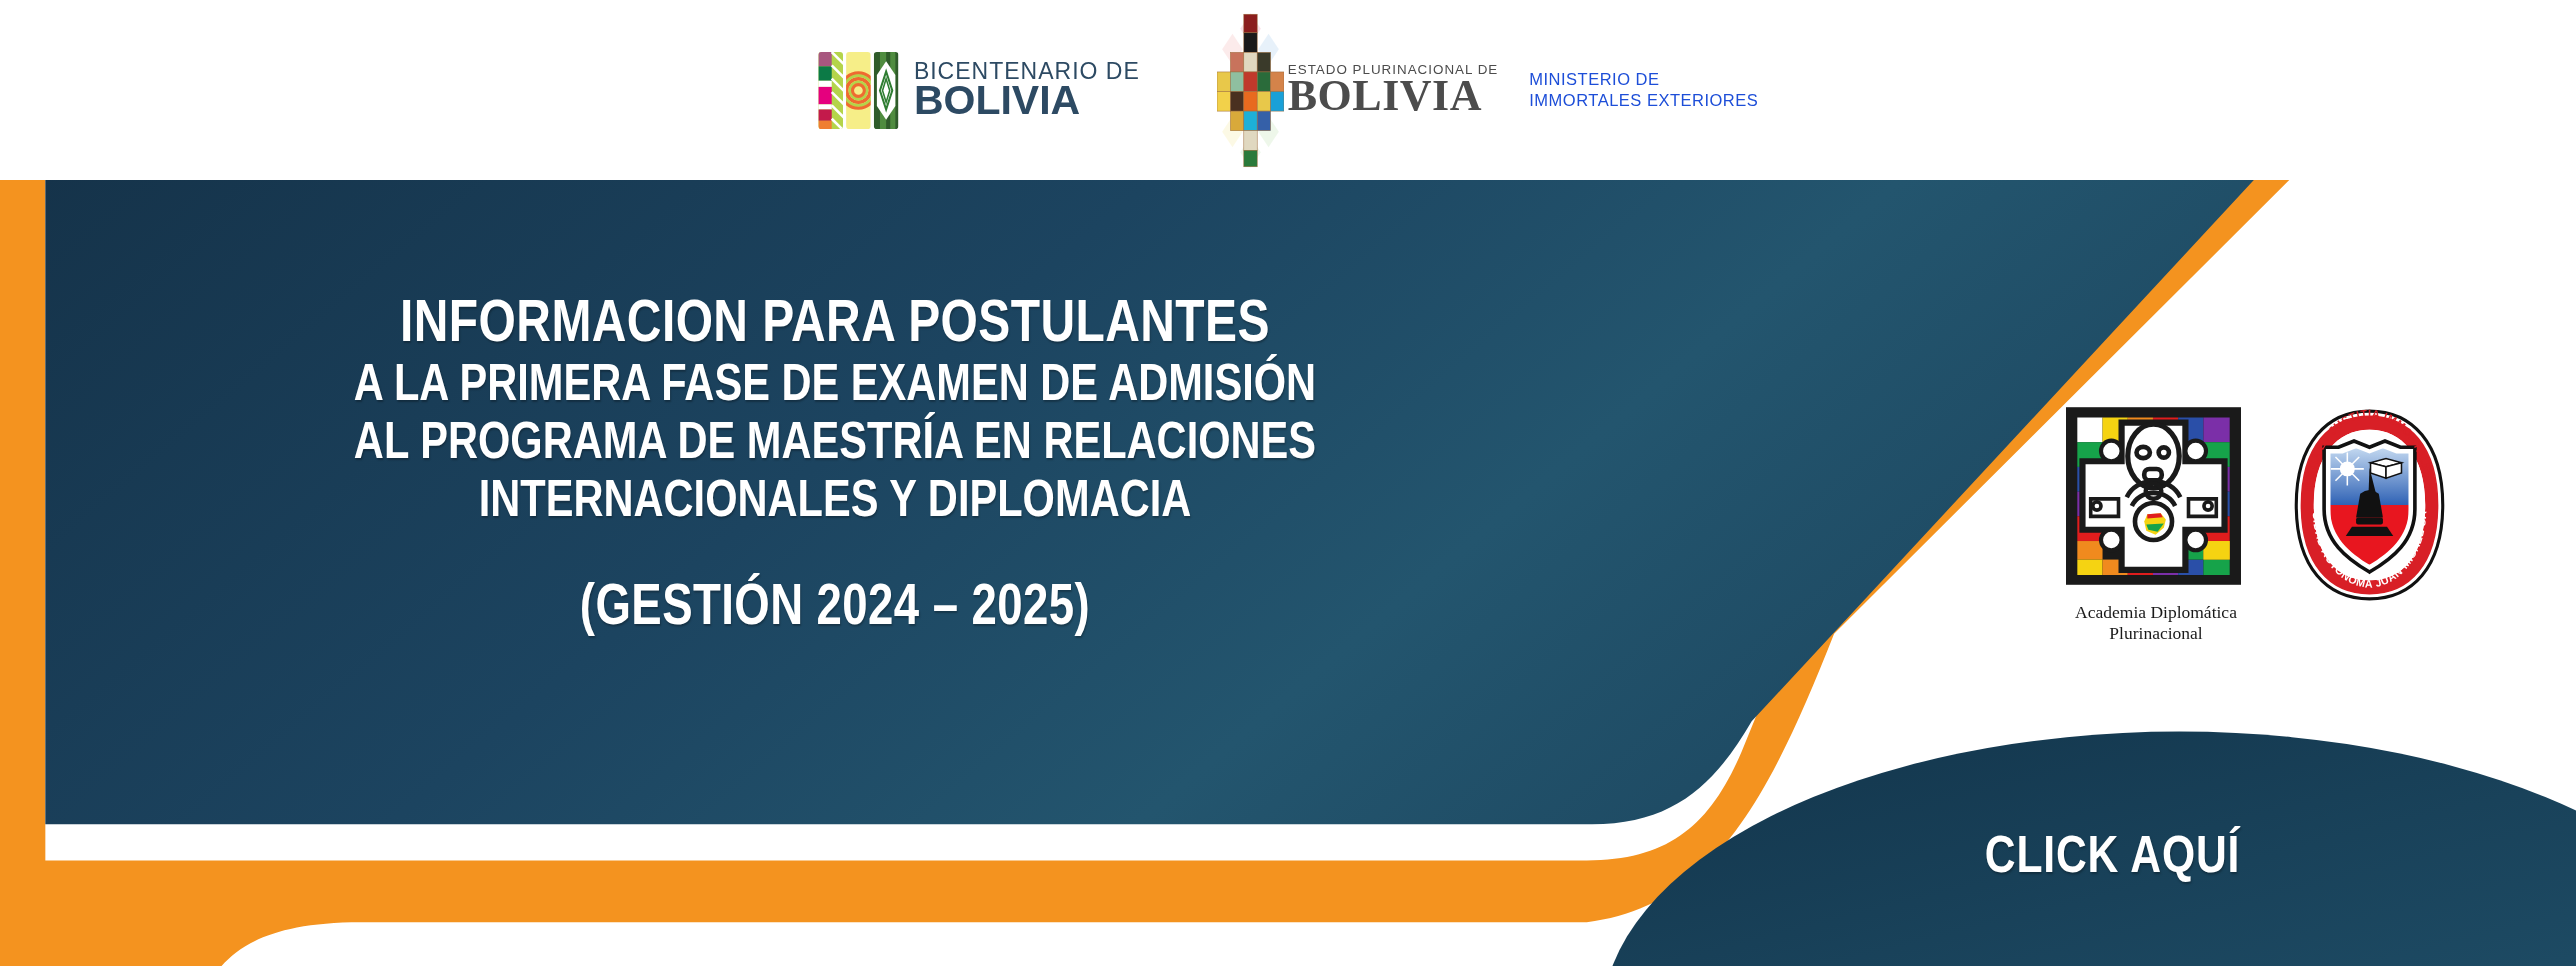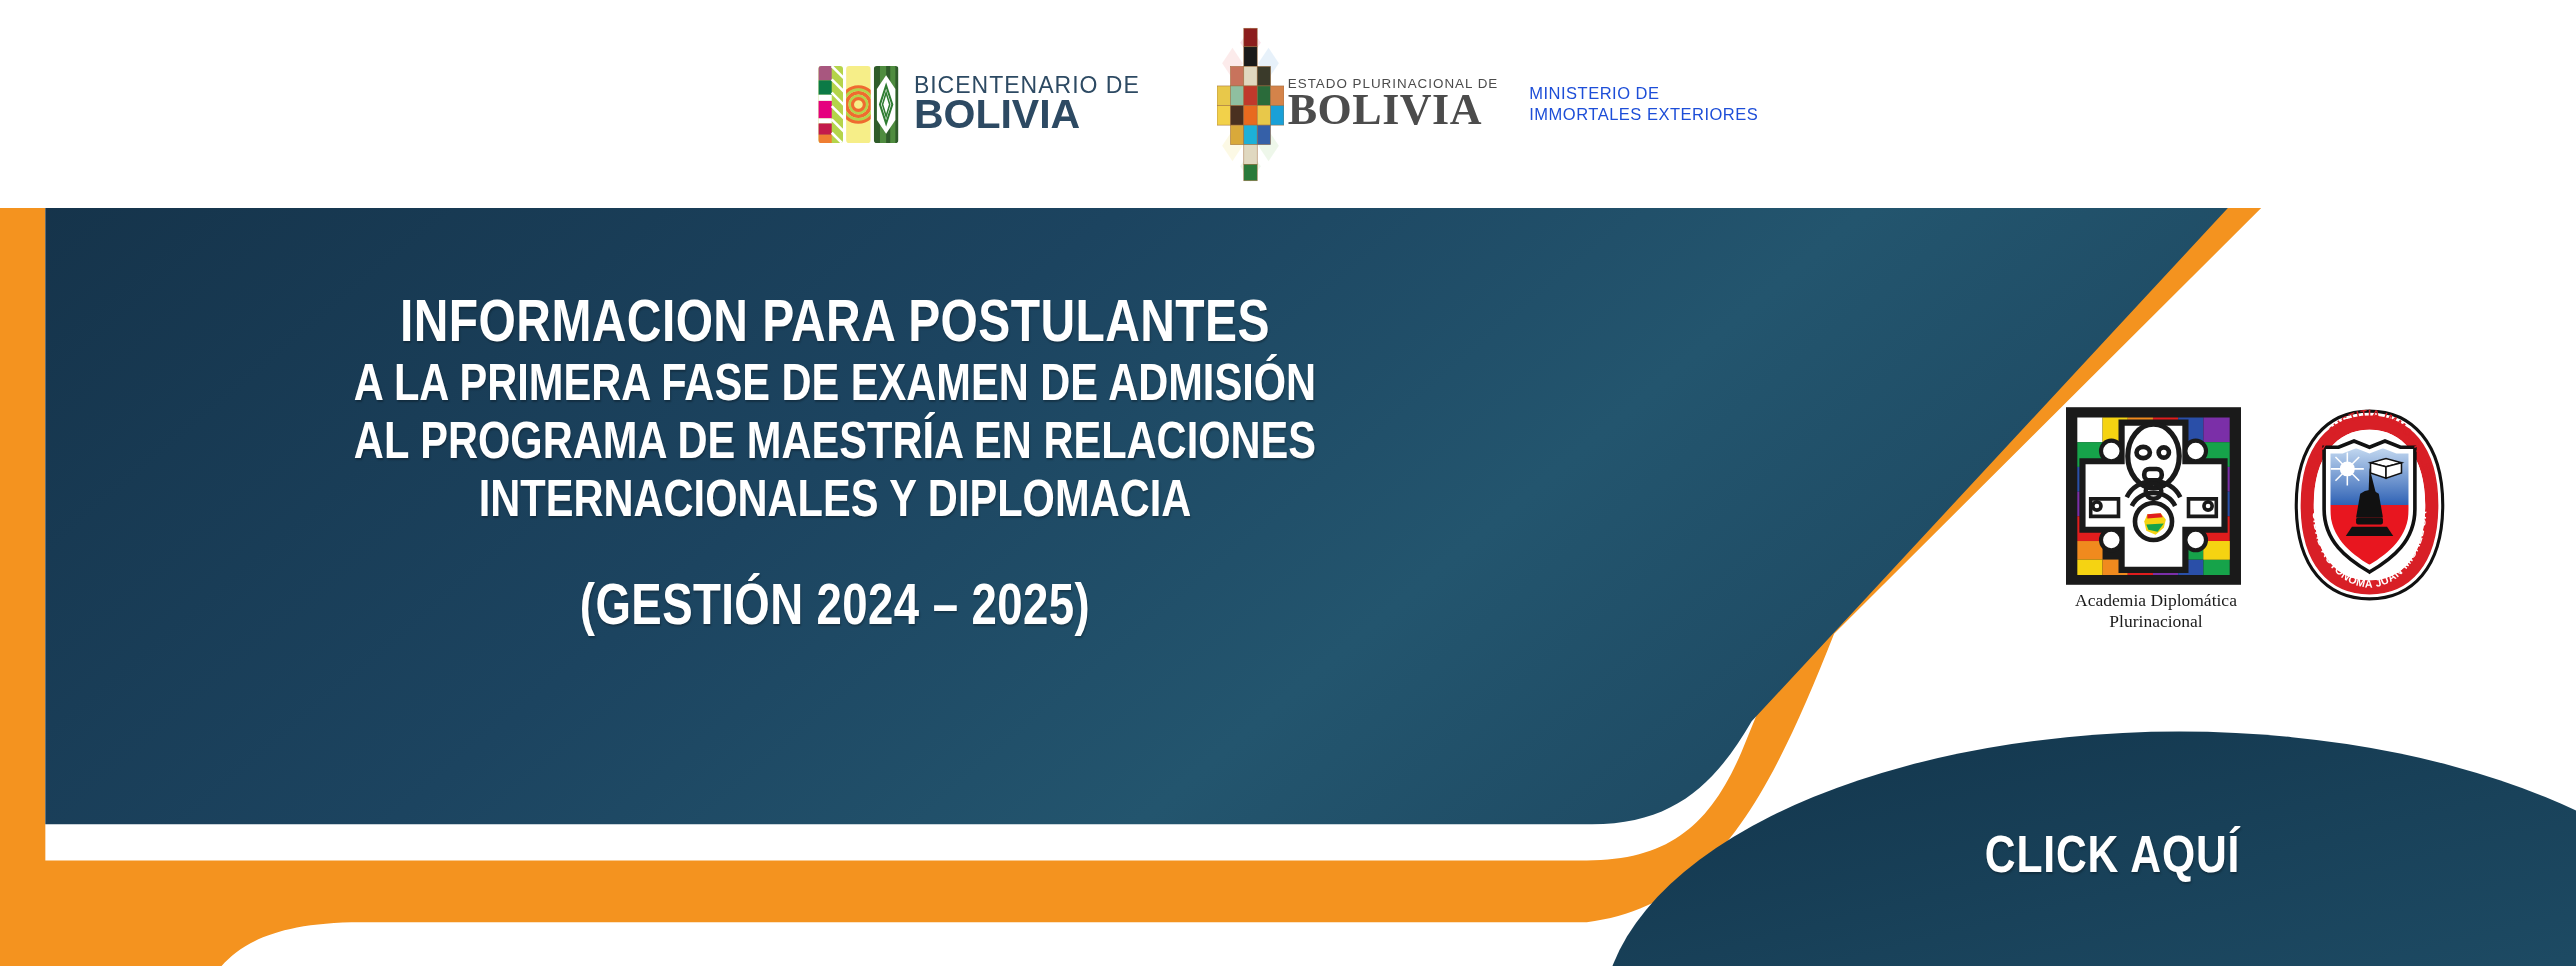--- a/index.html
+++ b/index.html
@@ -6,21 +6,21 @@
   body{
     width:2576px;height:966px;
     background:#ffffff;
     font-family:"Liberation Sans", sans-serif;
     overflow:hidden;
     position:relative;
   }
 
   
   #header-logos{
-    position:absolute;left:0;top:0;width:2576px;height:208px;
+    position:absolute;left:0;top:0;width:2576px;height:180px;
     background:#ffffff;
     display:flex;align-items:center;justify-content:center;gap:77px;
     z-index:5;
   }
 
   .logo-group{display:flex;align-items:center;}
 
   
   .bicent-mark{display:flex;align-items:center;height:77px;}
 
@@ -54,21 +54,21 @@
   }
   .l-main{font-size:60px;line-height:1.06;letter-spacing:0.5px;}
   .l-sub{font-size:52px;line-height:1.12;font-weight:500;letter-spacing:0px;}
   .l-gest{font-size:57px;line-height:1;margin-top:49px;letter-spacing:0.5px;}
 
   
   #right-logos{position:absolute;left:2066px;top:407px;z-index:6;display:flex;align-items:flex-start;gap:46px;}
 
   .adp-wrap{width:180px;text-align:center;}
   .adp-mark{width:175px;height:178px;position:relative;}
-  .adp-caption{margin-top:5px;font-family:"Liberation Serif",serif;font-size:17.5px;line-height:1.18;color:#1a1a1a;}
+  .adp-caption{margin-top:17px;font-family:"Liberation Serif",serif;font-size:17.5px;line-height:1.18;color:#1a1a1a;}
 
   .uajms-wrap{width:160px;}
 
   
   #click-aqui{
     position:absolute;left:1855px;top:824px;width:515px;
     text-align:center;color:#fff;font-size:52px;font-weight:800;
     letter-spacing:1px;z-index:7;transform:scaleX(.82);
     text-shadow:1px 1.5px 2.6px rgba(0,0,0,.3);
     cursor:pointer;white-space:nowrap;

